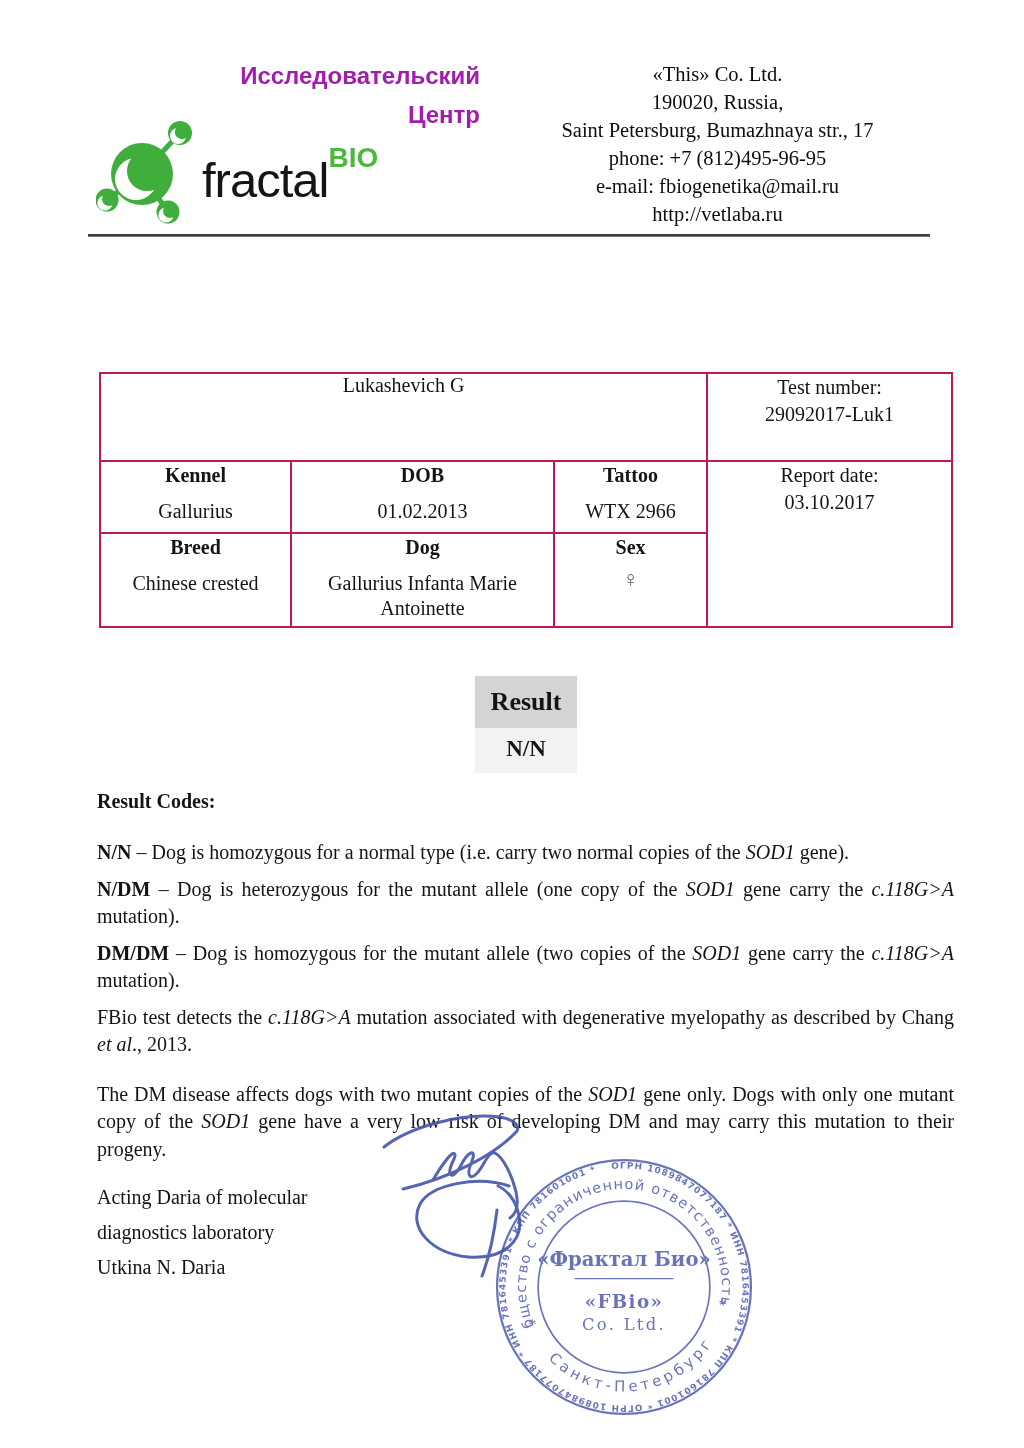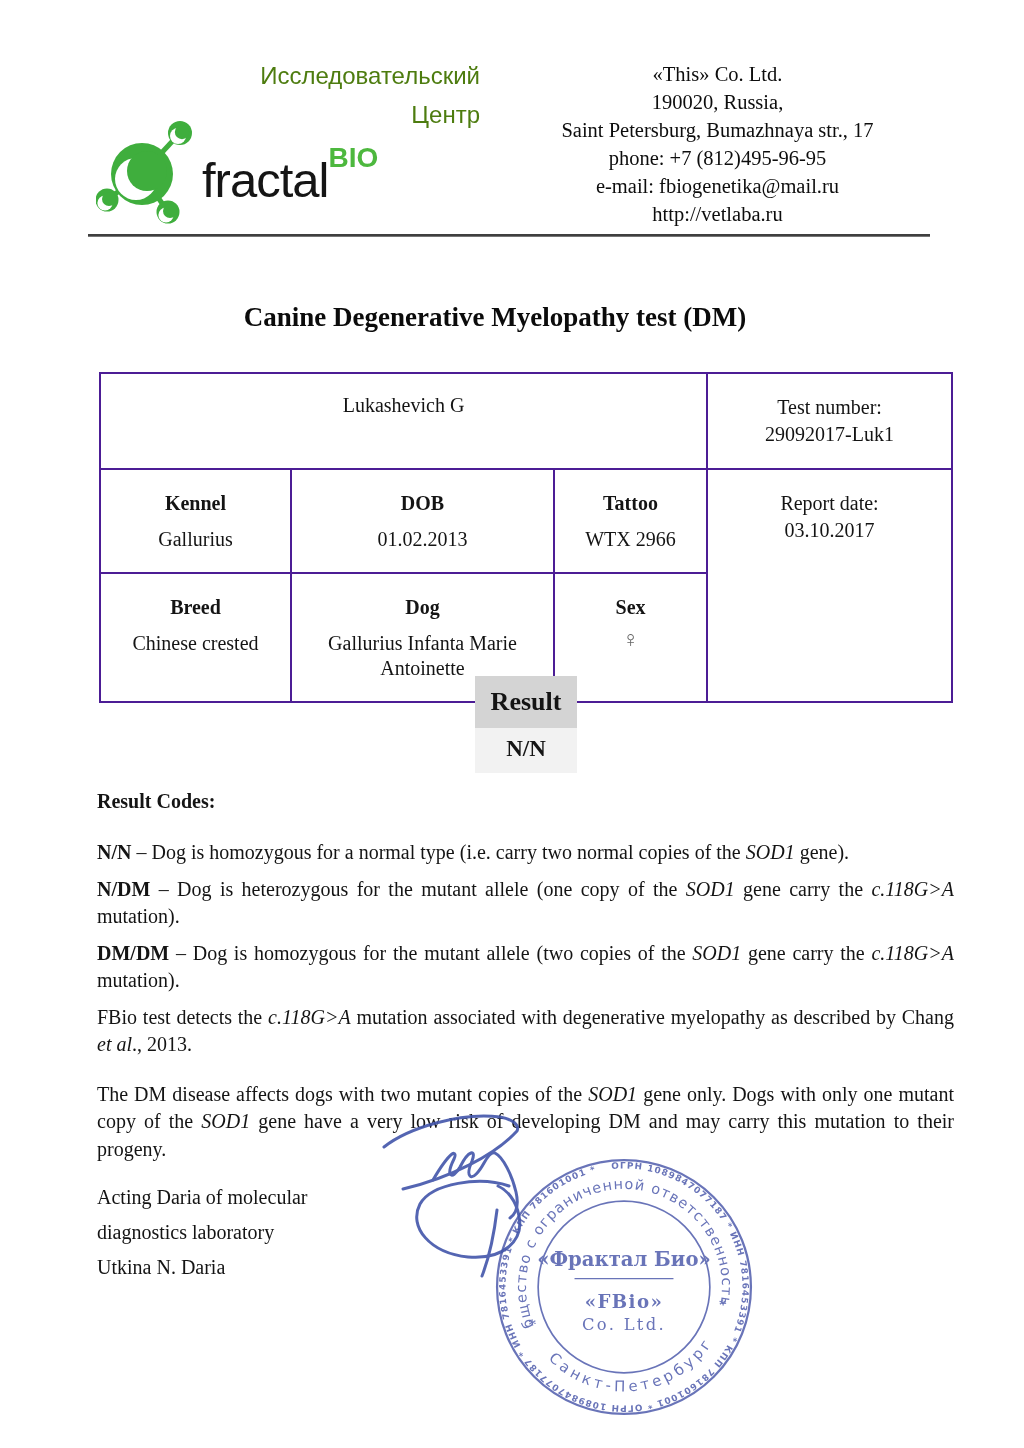--- a/index.html
+++ b/index.html
@@ -5,39 +5,39 @@
   :root{
     --green:#3fae3d; --bio-green:#4db83e; --stamp-blue:#5d69b3; --sig-blue:#4255aa;
     --res-hdr-bg:#d4d4d4; --res-val-bg:#f2f2f2; --ink:#141414;
   }
   *{margin:0;padding:0;box-sizing:border-box;}
   body{background:#ffffff;font-family:"Liberation Serif",serif;color:var(--ink);}
   .page{position:relative;width:1024px;height:1448px;background:#fff;overflow:hidden;}
 
   
   .org-ru{position:absolute;top:56px;right:544px;text-align:right;
-    font-family:"Liberation Sans",sans-serif;font-weight:normal;font-size:24px;line-height:39px;color:#4d7c0f;}
+    font-family:"Liberation Sans",sans-serif;font-weight:bold;font-size:24px;line-height:39px;color:#a21caf;}
   .logo{position:absolute;left:96px;top:118px;display:flex;align-items:flex-start;justify-content:center;}
   .logo svg{display:block;}
   .logo-word{font-family:"Liberation Sans",sans-serif;font-size:49px;letter-spacing:-1px;
     color:#151515;line-height:1;margin-left:2px;margin-top:38px;}
   .logo-sup{font-family:"Liberation Sans",sans-serif;font-size:28px;font-weight:bold;
     color:var(--bio-green);line-height:1;position:relative;top:-12px;margin-top:38px;}
   .address{position:absolute;left:505px;top:60px;width:425px;text-align:center;
     font-size:20.5px;line-height:28px;color:#0d0d0d;}
   .hdr-rule{position:absolute;left:88px;top:234px;width:842px;height:3px;
     border-top:2px solid #3f3f3f;border-bottom:1px solid #767676;}
 
   
   .doc-title{position:absolute;left:0;top:302px;width:990px;text-align:center;
     font-size:27px;font-weight:bold;color:#0b0b0b;}
 
   
   table.info{position:absolute;left:99px;top:372px;width:852px;border-collapse:collapse;table-layout:fixed;}
-  table.info td{border:2px solid #4c1d95;text-align:center;vertical-align:top;font-size:20px;padding:20px 6px;}
+  table.info td{border:2px solid #be185d;text-align:center;vertical-align:top;font-size:20px;padding:0 6px;}
   td.owner-cell{vertical-align:middle;height:88px;}
   td.side-cell{vertical-align:middle;line-height:27px;}
   tr.r2 td{height:72px;}
   tr.r3 td{height:94px;}
   .lbl{font-weight:bold;margin-top:2px;}
   .val{margin-top:12px;line-height:25px;}
   .sex-val{font-size:23px;color:#666;margin-top:8px;}
 
   
   .result-box{position:absolute;left:475px;top:676px;width:102px;text-align:center;}
@@ -96,21 +96,20 @@
     <div>«This» Co. Ltd.</div>
     <div>190020, Russia,</div>
     <div>Saint Petersburg, Bumazhnaya str., 17</div>
     <div>phone: +7 (812)495-96-95</div>
     <div>e-mail: fbiogenetika@mail.ru</div>
     <div>http://vetlaba.ru</div>
   </div>
 
   <div class="hdr-rule"></div>
 
-  <div class="doc-title">Canine Degenerative Myelopathy test (DM)</div>
 
   <table class="info">
     <colgroup>
         <col style="width:191px">
         <col style="width:263px">
         <col style="width:153px">
         <col style="width:245px">
       </colgroup>
     <tbody>
         <tr>

